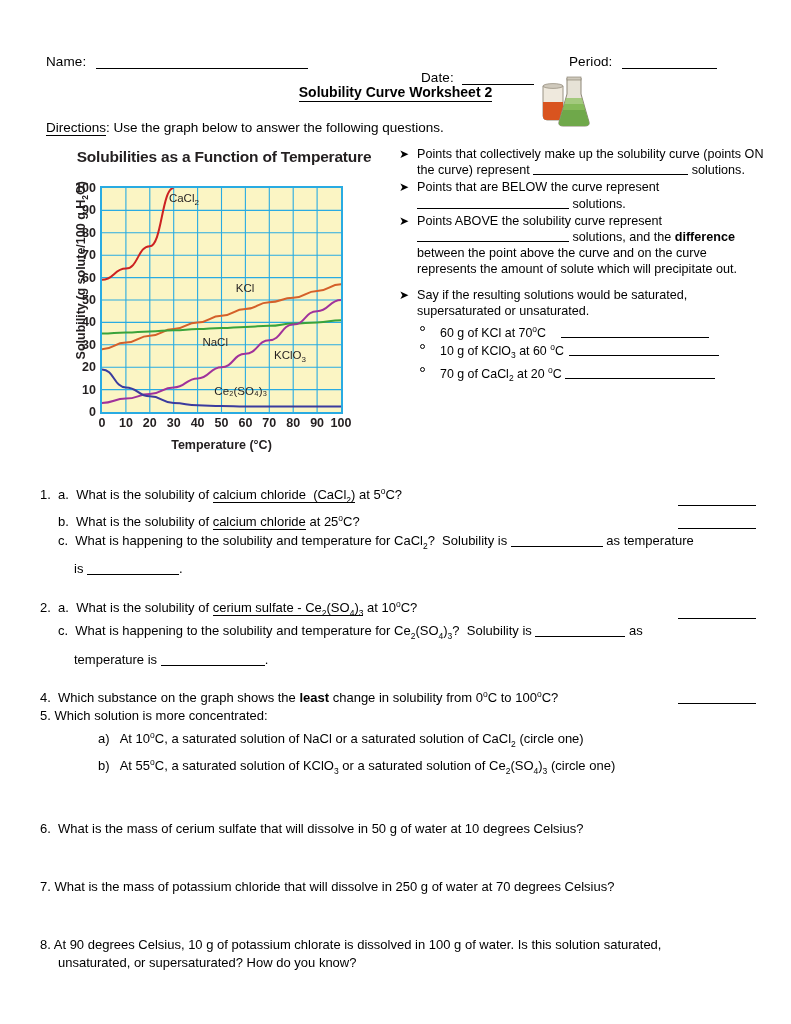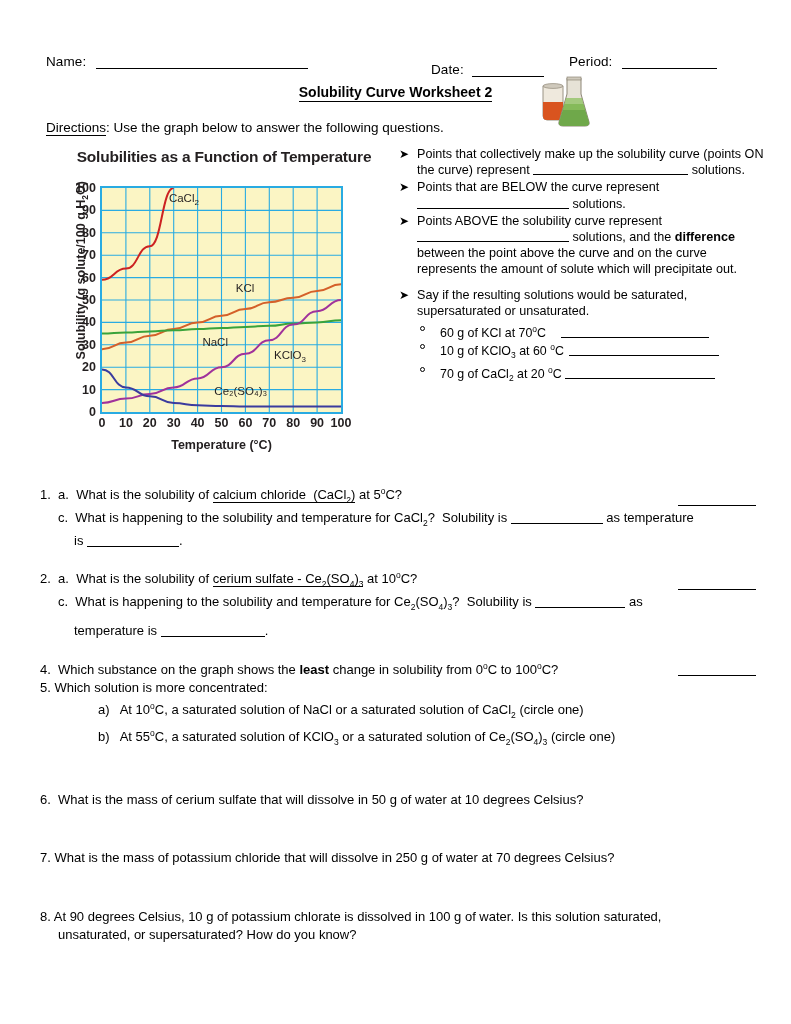--- a/index.html
+++ b/index.html
@@ -17,21 +17,21 @@
 
   
   .hdr-row {
     position: absolute; left: 46px; top: 54px; width: 700px;
     font-size: 13.5px; letter-spacing: .1px;
   }
   .ul { display: inline-block; border-bottom: 1.3px solid #000; vertical-align: bottom; height: 13px; }
   .ul-name { width: 212px; margin-left: 6px; }
   .ul-date { width: 72px; margin-left: 4px; }
   .ul-period { width: 95px; margin-left: 6px; }
-  .hdr-date { position: absolute; left: 375px; top: 8px; margin-left: 10px; }
+  .hdr-date { position: absolute; left: 375px; top: 16px; }
   .hdr-period { position: absolute; left: 523px; top: 0; }
 
   .wtitle {
     position: absolute; left: 0; top: 84px; width: 791px;
     text-align: center; font-size: 14px; font-weight: bold;
   }
   .wtitle span { border-bottom: 1.4px solid #000; padding-bottom: 1px; }
 
   .directions {
     position: absolute; left: 46px; top: 120px;
@@ -270,23 +270,27 @@
   </div>
 
   <div class="questions">
 
     <div class="q">
       <div class="q-line">
         <span>1.&nbsp; a.&nbsp; What is the solubility of <span class="u-term">calcium chloride&nbsp; (CaCl<sub>2</sub>)</span> at 5<sup>o</sup>C?</span>
         <span class="right-blank"></span>
       </div>
       <div class="q-line indent1">
+        <span>b.&nbsp; What is the solubility of <span class="u-term">calcium chloride</span> at 25<sup>o</sup>C?</span>
+        <span class="right-blank"></span>
+      </div>
+      <div class="q-line indent1">
         <span>c.&nbsp; What is happening to the solubility and temperature for CaCl<sub>2</sub>?&nbsp; Solubility is <span class="ib" style="width:92px"></span> as temperature</span>
       </div>
-      <div class="q-line indent2" style="">
+      <div class="q-line indent2" style="margin-top:6px">
         <span>is <span class="ib" style="width:92px"></span>.</span>
       </div>
     </div>
 
     <div class="gap-m"></div>
 
     <div class="q">
       <div class="q-line">
         <span>2.&nbsp; a.&nbsp; What is the solubility of <span class="u-term">cerium sulfate - Ce<sub>2</sub>(SO<sub>4</sub>)<sub>3</sub></span> at 10<sup>o</sup>C?</span>
         <span class="right-blank"></span>

